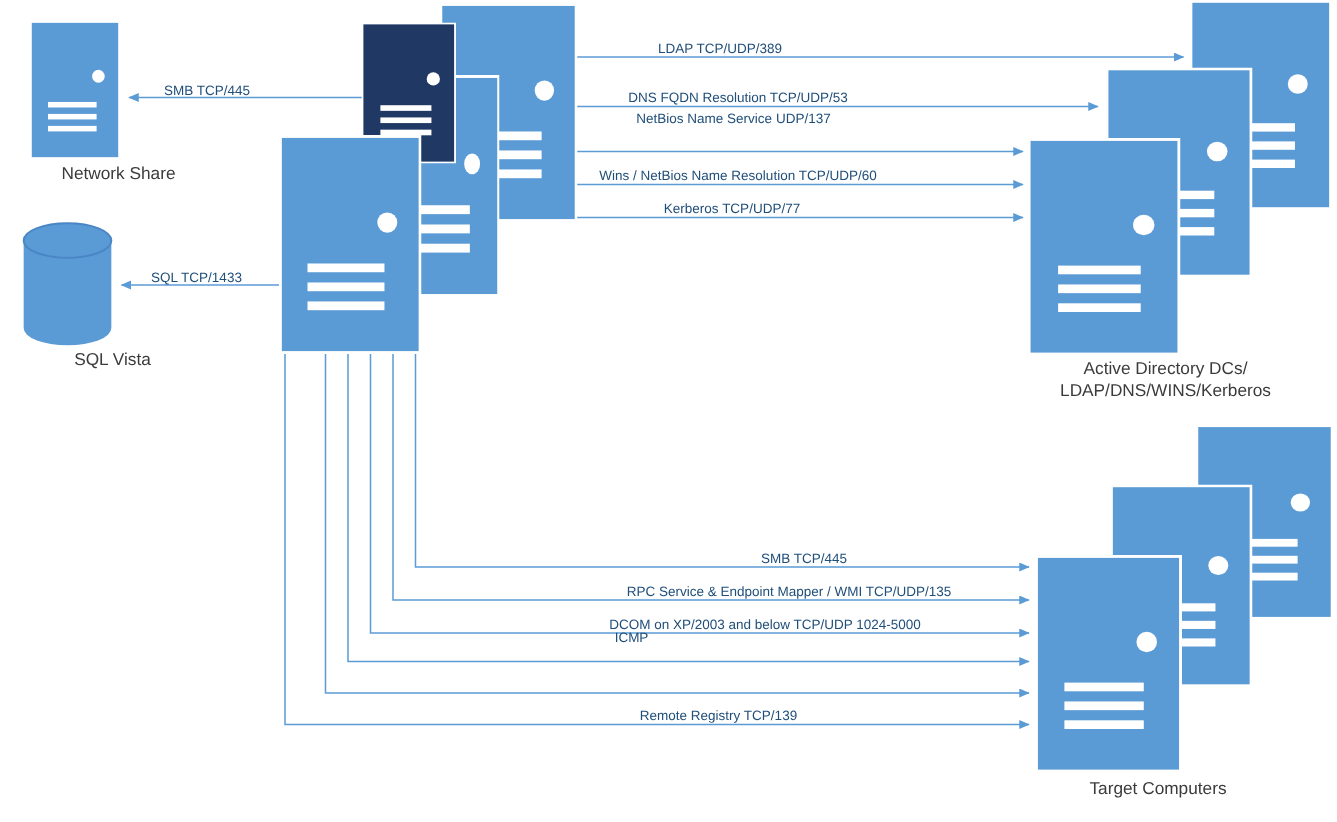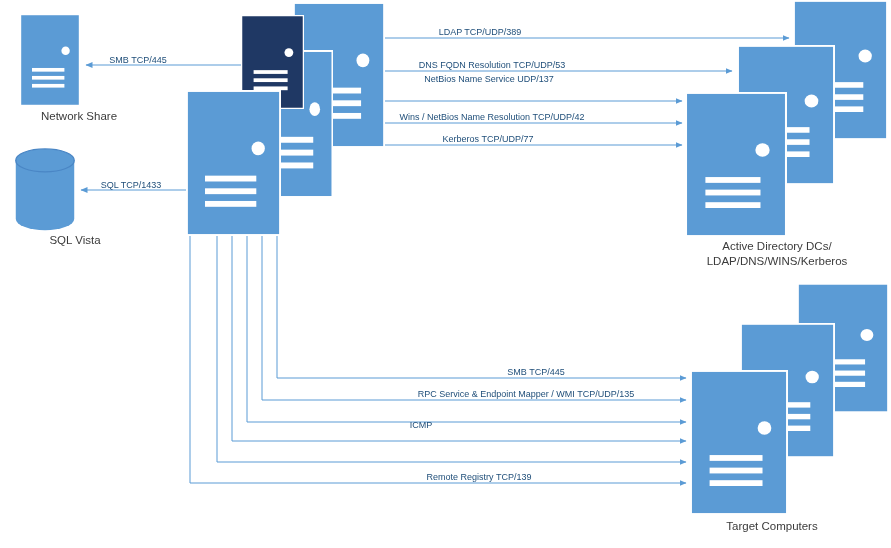--- a/index.html
+++ b/index.html
@@ -167,21 +167,22 @@
     <div class="node-label" style="left:45px; top:233px">SQL Vista</div>
     <div class="node-label" style="left:747px; top:239px">Active Directory DCs/
 LDAP/DNS/WINS/Kerberos</div>
     <div class="node-label" style="left:742px; top:519px">Target Computers</div>
 
     <div class="conn-label" style="left:138px; top:55px">SMB TCP/445</div>
     <div class="conn-label" style="left:131px; top:180px">SQL TCP/1433</div>
     <div class="conn-label" style="left:480px; top:27px">LDAP TCP/UDP/389</div>
     <div class="conn-label" style="left:492px; top:60px">DNS FQDN Resolution TCP/UDP/53</div>
     <div class="conn-label" style="left:489px; top:74px">NetBios Name Service  UDP/137</div>
-    <div class="conn-label" style="left:492px; top:112px">Wins / NetBios Name Resolution  TCP/UDP/42</div>
+    <div class="conn-label" style="left:492px; top:112px">Wins / NetBios Name Resolution  TCP/UDP/60</div>
     <div class="conn-label" style="left:488px; top:134px">Kerberos  TCP/UDP/77</div>
     <div class="conn-label" style="left:536px; top:367px">SMB TCP/445</div>
     <div class="conn-label" style="left:526px; top:389px">RPC Service &amp; Endpoint Mapper / WMI TCP/UDP/135</div>
+    <div class="conn-label" style="left:510px; top:411px">DCOM on XP/2003 and below TCP/UDP 1024-5000</div>
     <div class="conn-label" style="left:421px; top:420px">ICMP</div>
     <div class="conn-label" style="left:479px; top:472px">Remote Registry TCP/139</div>
   </div>
 
 </div>
 
 </body></html>

